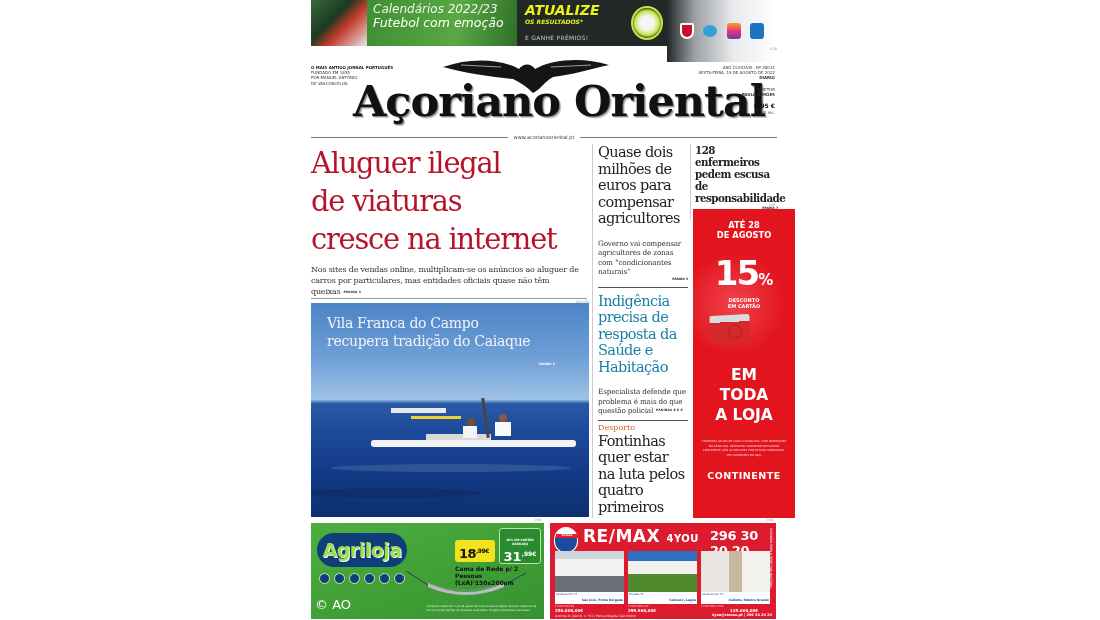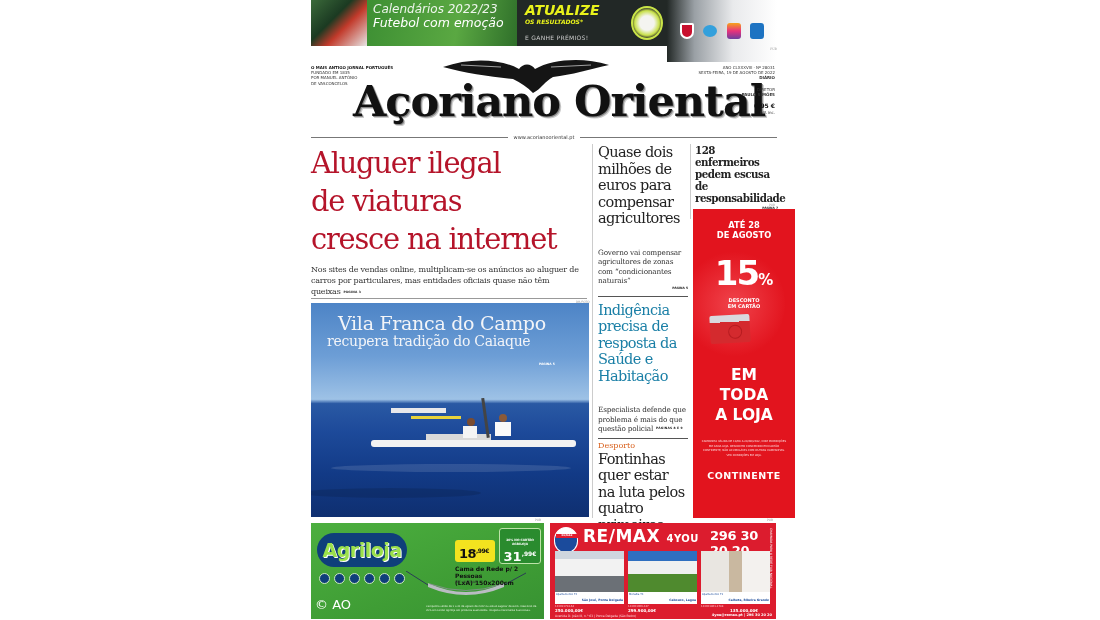--- a/index.html
+++ b/index.html
@@ -40,31 +40,31 @@
   .lead { position: absolute; left: 0; top: 144px; width: 276px; }
   .lead h1 { font-family: "DejaVu Serif", serif; color: #b5142a; font-size: 30px; line-height: 38px; font-weight: normal; letter-spacing: -1.2px; transform: scaleX(.96); transform-origin: left; white-space: nowrap; }
   .lead p { font-family: "DejaVu Serif", serif; font-size: 8px; line-height: 11px; color: #333; margin-top: 6px; letter-spacing: -.2px; }
   .pg { font-family: "DejaVu Sans", sans-serif; font-size: 3px; font-weight: bold; color: #222; margin-left: 3px; letter-spacing: .2px; vertical-align: middle; }
   .lead-rule { position: absolute; left: 0; top: 298px; width: 276px; height: 1px; background: #999; }
   .credit { position: absolute; font-size: 3px; color: #999; font-family: "DejaVu Sans", sans-serif; }
 
   
   .photo-story { position: absolute; left: 0; top: 303px; width: 278px; height: 214px; overflow: hidden;
     background: linear-gradient(180deg,#4d84c6 0%,#6d9ed6 25%,#9ec2e6 45%,#2a59a4 47%,#1d4a9a 60%,#123a86 80%,#0f2f70 100%); }
-  .photo-story .cap1 { position: absolute; left: 27px; top: 11px; color: #f2f4f8; font-size: 19px; line-height: 18px; letter-spacing: -.3px; text-align: center; }
+  .photo-story .cap1 { position: absolute; left: 16px; top: 11px; color: #f2f4f8; font-size: 14px; line-height: 18px; letter-spacing: -.3px; text-align: center; }
   .photo-story .cap2 { position: absolute; left: 16px; top: 29px; color: #f2f4f8; font-size: 14px; line-height: 18px; letter-spacing: -.3px; }
   .photo-story .cap2 b { font-weight: normal; }
   .photo-story .cap-pg { position: absolute; left: 228px; top: 59px; color: #fff; font-size: 3px; font-family: "DejaVu Sans", sans-serif; font-weight: bold; }
   .kayak { position: absolute; }
 
   
   .col2 { position: absolute; left: 281px; top: 144px; width: 96px; height: 374px; border-left: 1px solid #ccc; padding-left: 5px; }
   .col2 .h2 { font-family: "DejaVu Serif", serif; font-weight: normal; font-size: 14.5px; line-height: 16.5px; color: #222; letter-spacing: -.6px; }
   .col2 .h2.teal { color: #1a7fa6; }
-  .col2 .sm { font-size: 7.3px; line-height: 9.5px; color: #333; margin-top: 21px; letter-spacing: -.2px; }
+  .col2 .sm { font-size: 7.3px; line-height: 9.5px; color: #333; margin-top: 12px; letter-spacing: -.2px; }
   .col2 .pgr { text-align: right; display: block; font-family: "DejaVu Sans", sans-serif; font-size: 3px; font-weight: bold; }
   .col2 .rule { height: 1px; background: #555; margin: 6px 0 5px; }
   .col2 .kicker { color: #d9601c; font-size: 8px; font-weight: normal; line-height: 10px; }
 
   
   .col3 { position: absolute; left: 379px; top: 144px; width: 88px; border-left: 1px solid #ccc; padding-left: 4px; }
   .col3 .h3 { font-family: "DejaVu Serif", serif; font-weight: bold; font-size: 10.3px; line-height: 12px; color: #222; letter-spacing: -.5px; }
   .col3 .pgr { text-align: right; display: block; font-family: "DejaVu Sans", sans-serif; font-size: 3px; font-weight: bold; margin-top: 2px; }
   .col3 .rule { height: 1px; background: #555; margin-top: 8px; }
 

